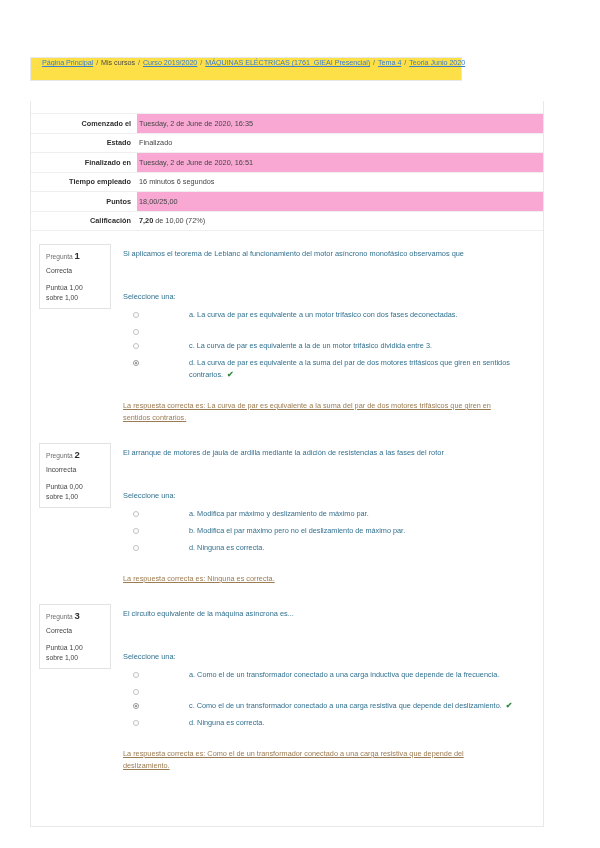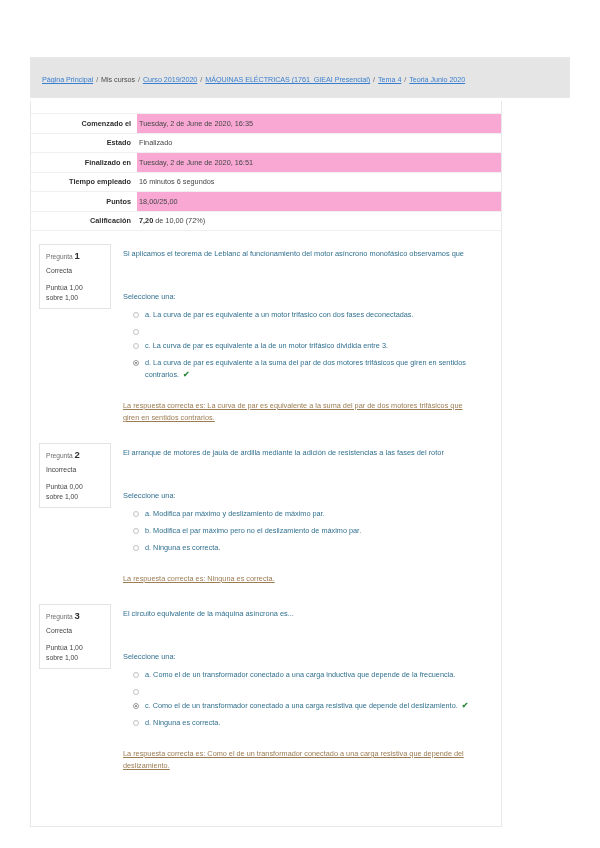--- a/index.html
+++ b/index.html
@@ -20,25 +20,25 @@
     width: 600px;
     height: 848px;
     box-sizing: border-box;
   }
 
   
   .breadcrumb-card {
     position: absolute;
     left: 30px;
     top: 57px;
-    width: 540px;
+    width: 432px;
     box-sizing: border-box;
     border: 1px solid #e8e8e8;
-    background: #e5e5e5;
-    padding: 17px 11px 12px 11px;
+    background: #fde047;
+    padding: 0 11px 12px 11px;
   }
   .breadcrumb {
     font-size: 7.2px;
     line-height: 10px;
     color: #4a4a4a;
     white-space: nowrap;
     letter-spacing: -0.05px;
   }
   .breadcrumb a {
     color: #3a7ecf;
@@ -51,21 +51,21 @@
   }
   .breadcrumb .plain {
     color: #4a4a4a;
   }
 
   
   .content-card {
     position: absolute;
     left: 30px;
     top: 101px;
-    width: 472px;
+    width: 514px;
     height: 726px;
     box-sizing: border-box;
     border: 1px solid #e8e8e8;
     border-top: none;
     background: #ffffff;
     padding: 0;
   }
 
   
   .summary-table {
@@ -199,20 +199,21 @@
     position: absolute;
     left: 1px;
     top: 1px;
     width: 2px;
     height: 2px;
     border-radius: 50%;
     background: #7d7d7d;
   }
   .answer-label {
     flex: 1;
+    margin-left: 44px;
   }
   .mark {
     font-size: 8px;
     font-weight: bold;
     margin-left: 4px;
     line-height: 12px;
   }
   .mark.correct { color: #2f8a3d; }
   .mark.wrong { color: #d9342b; }
 

